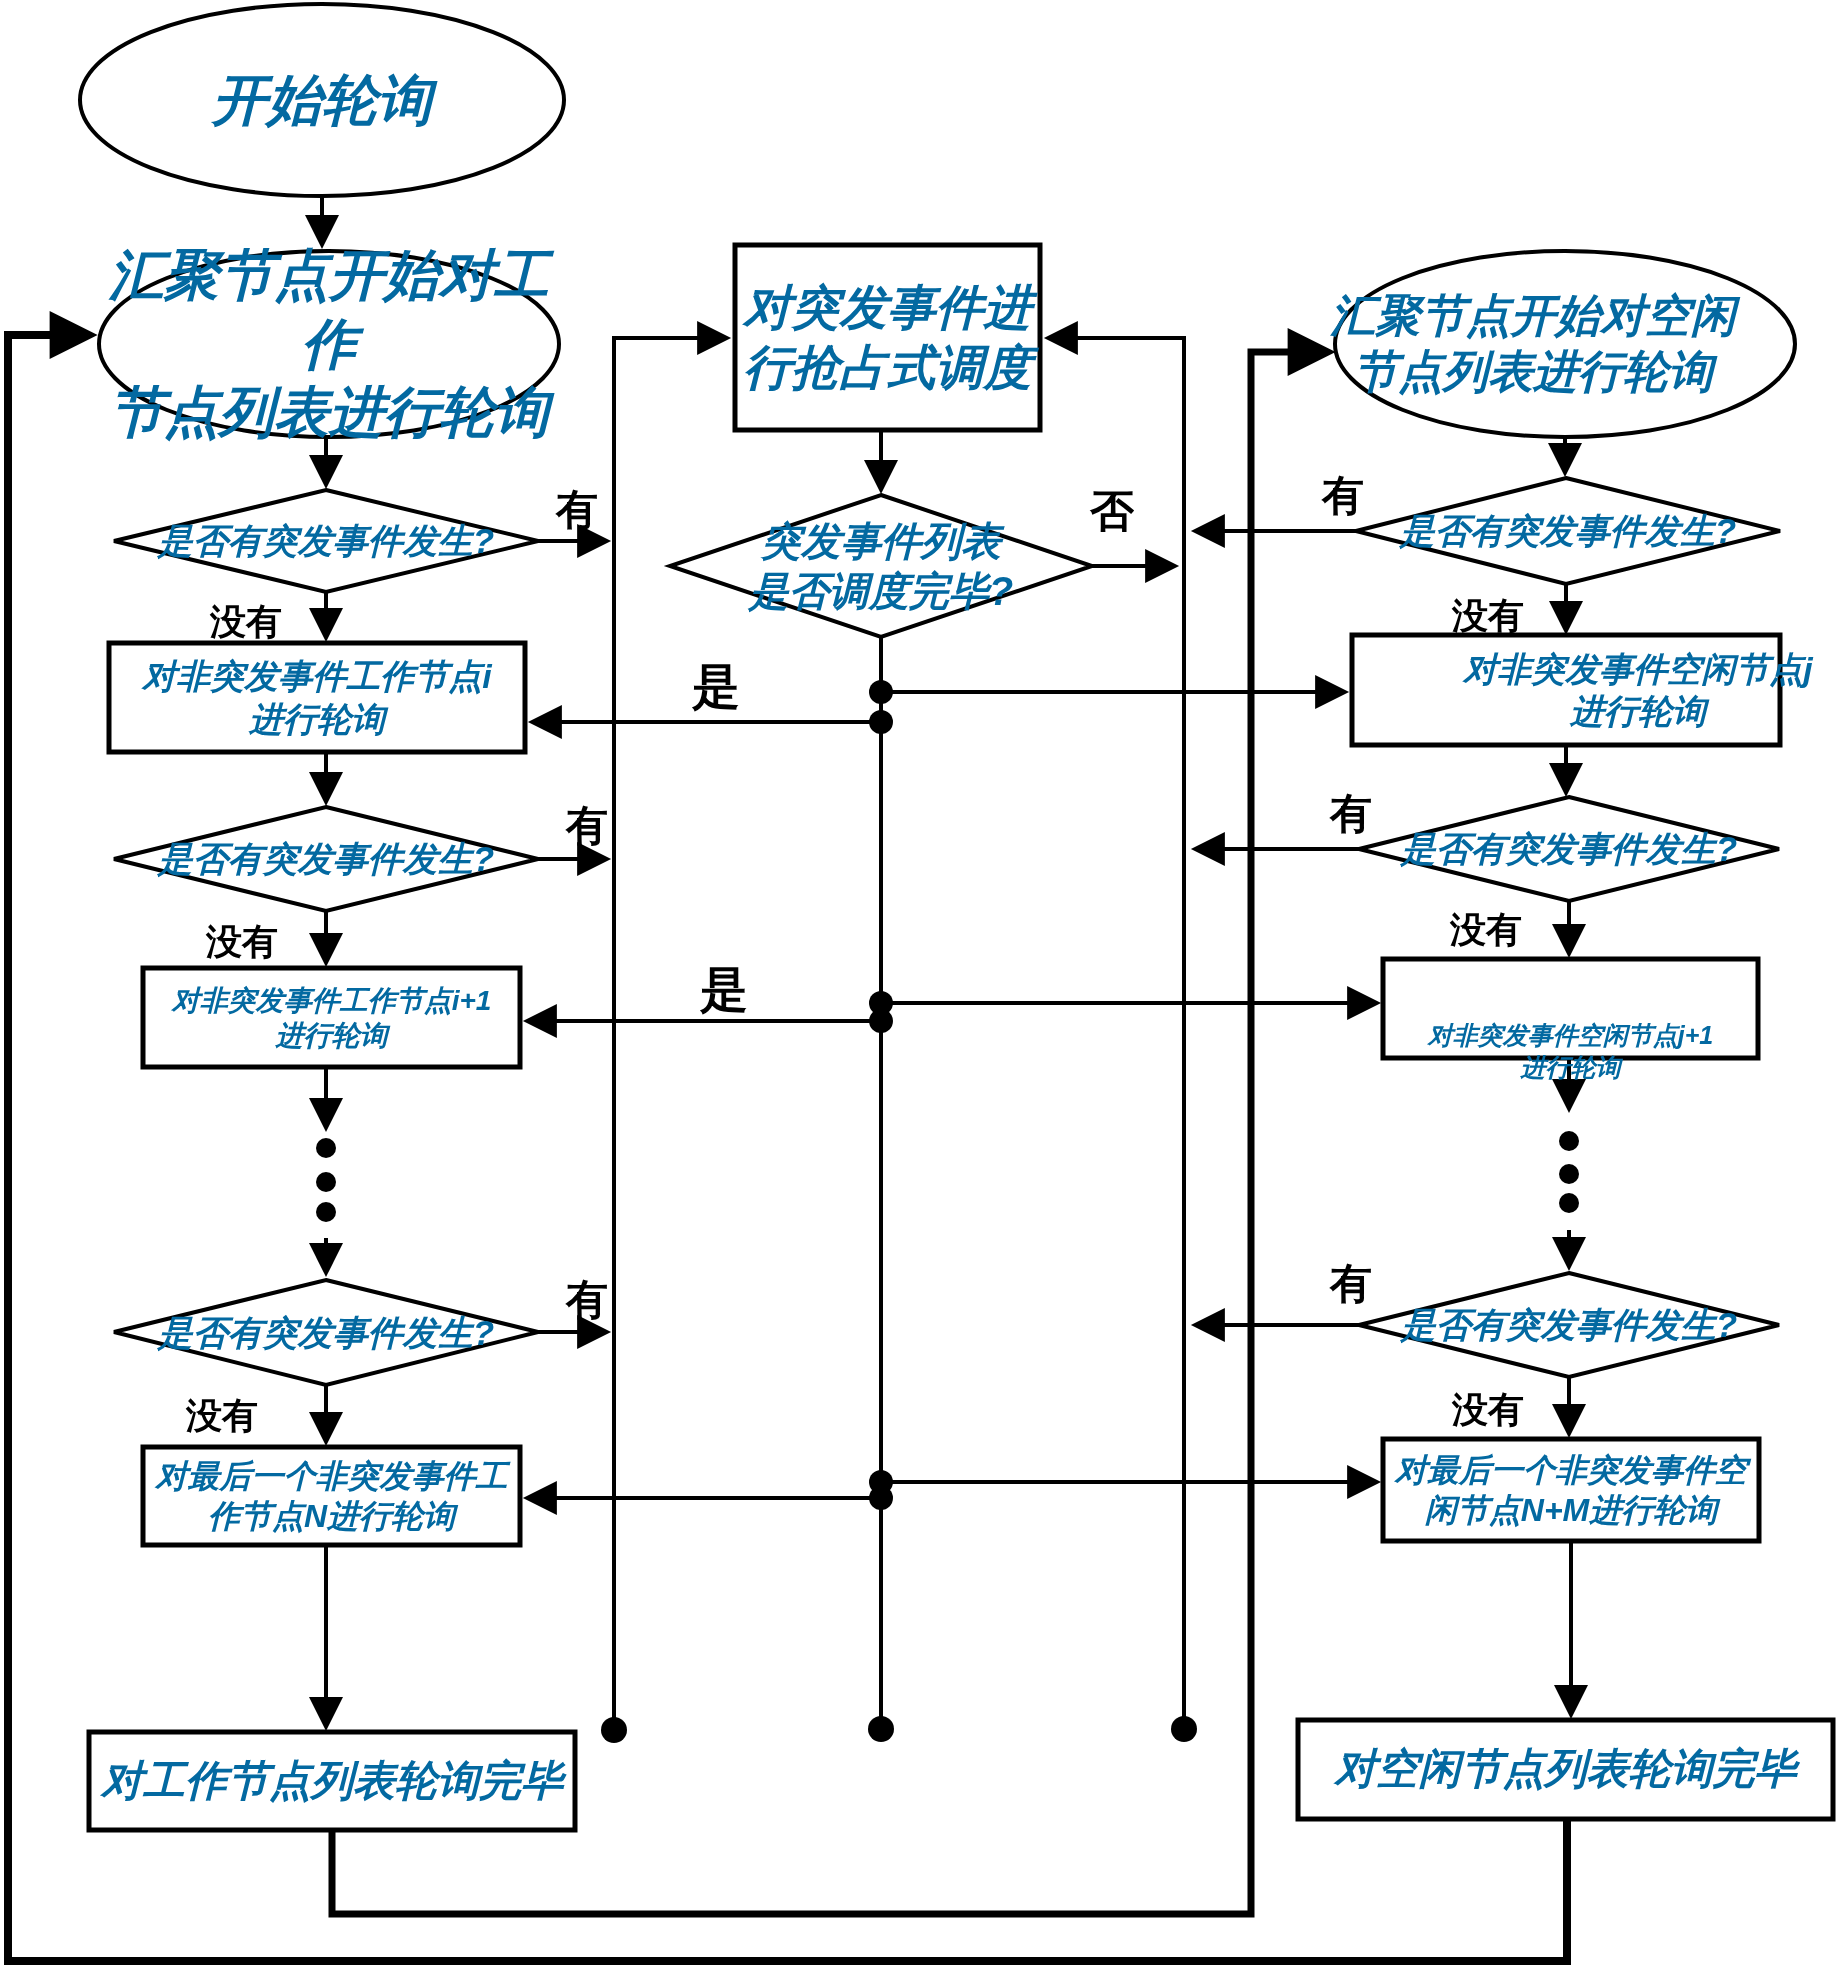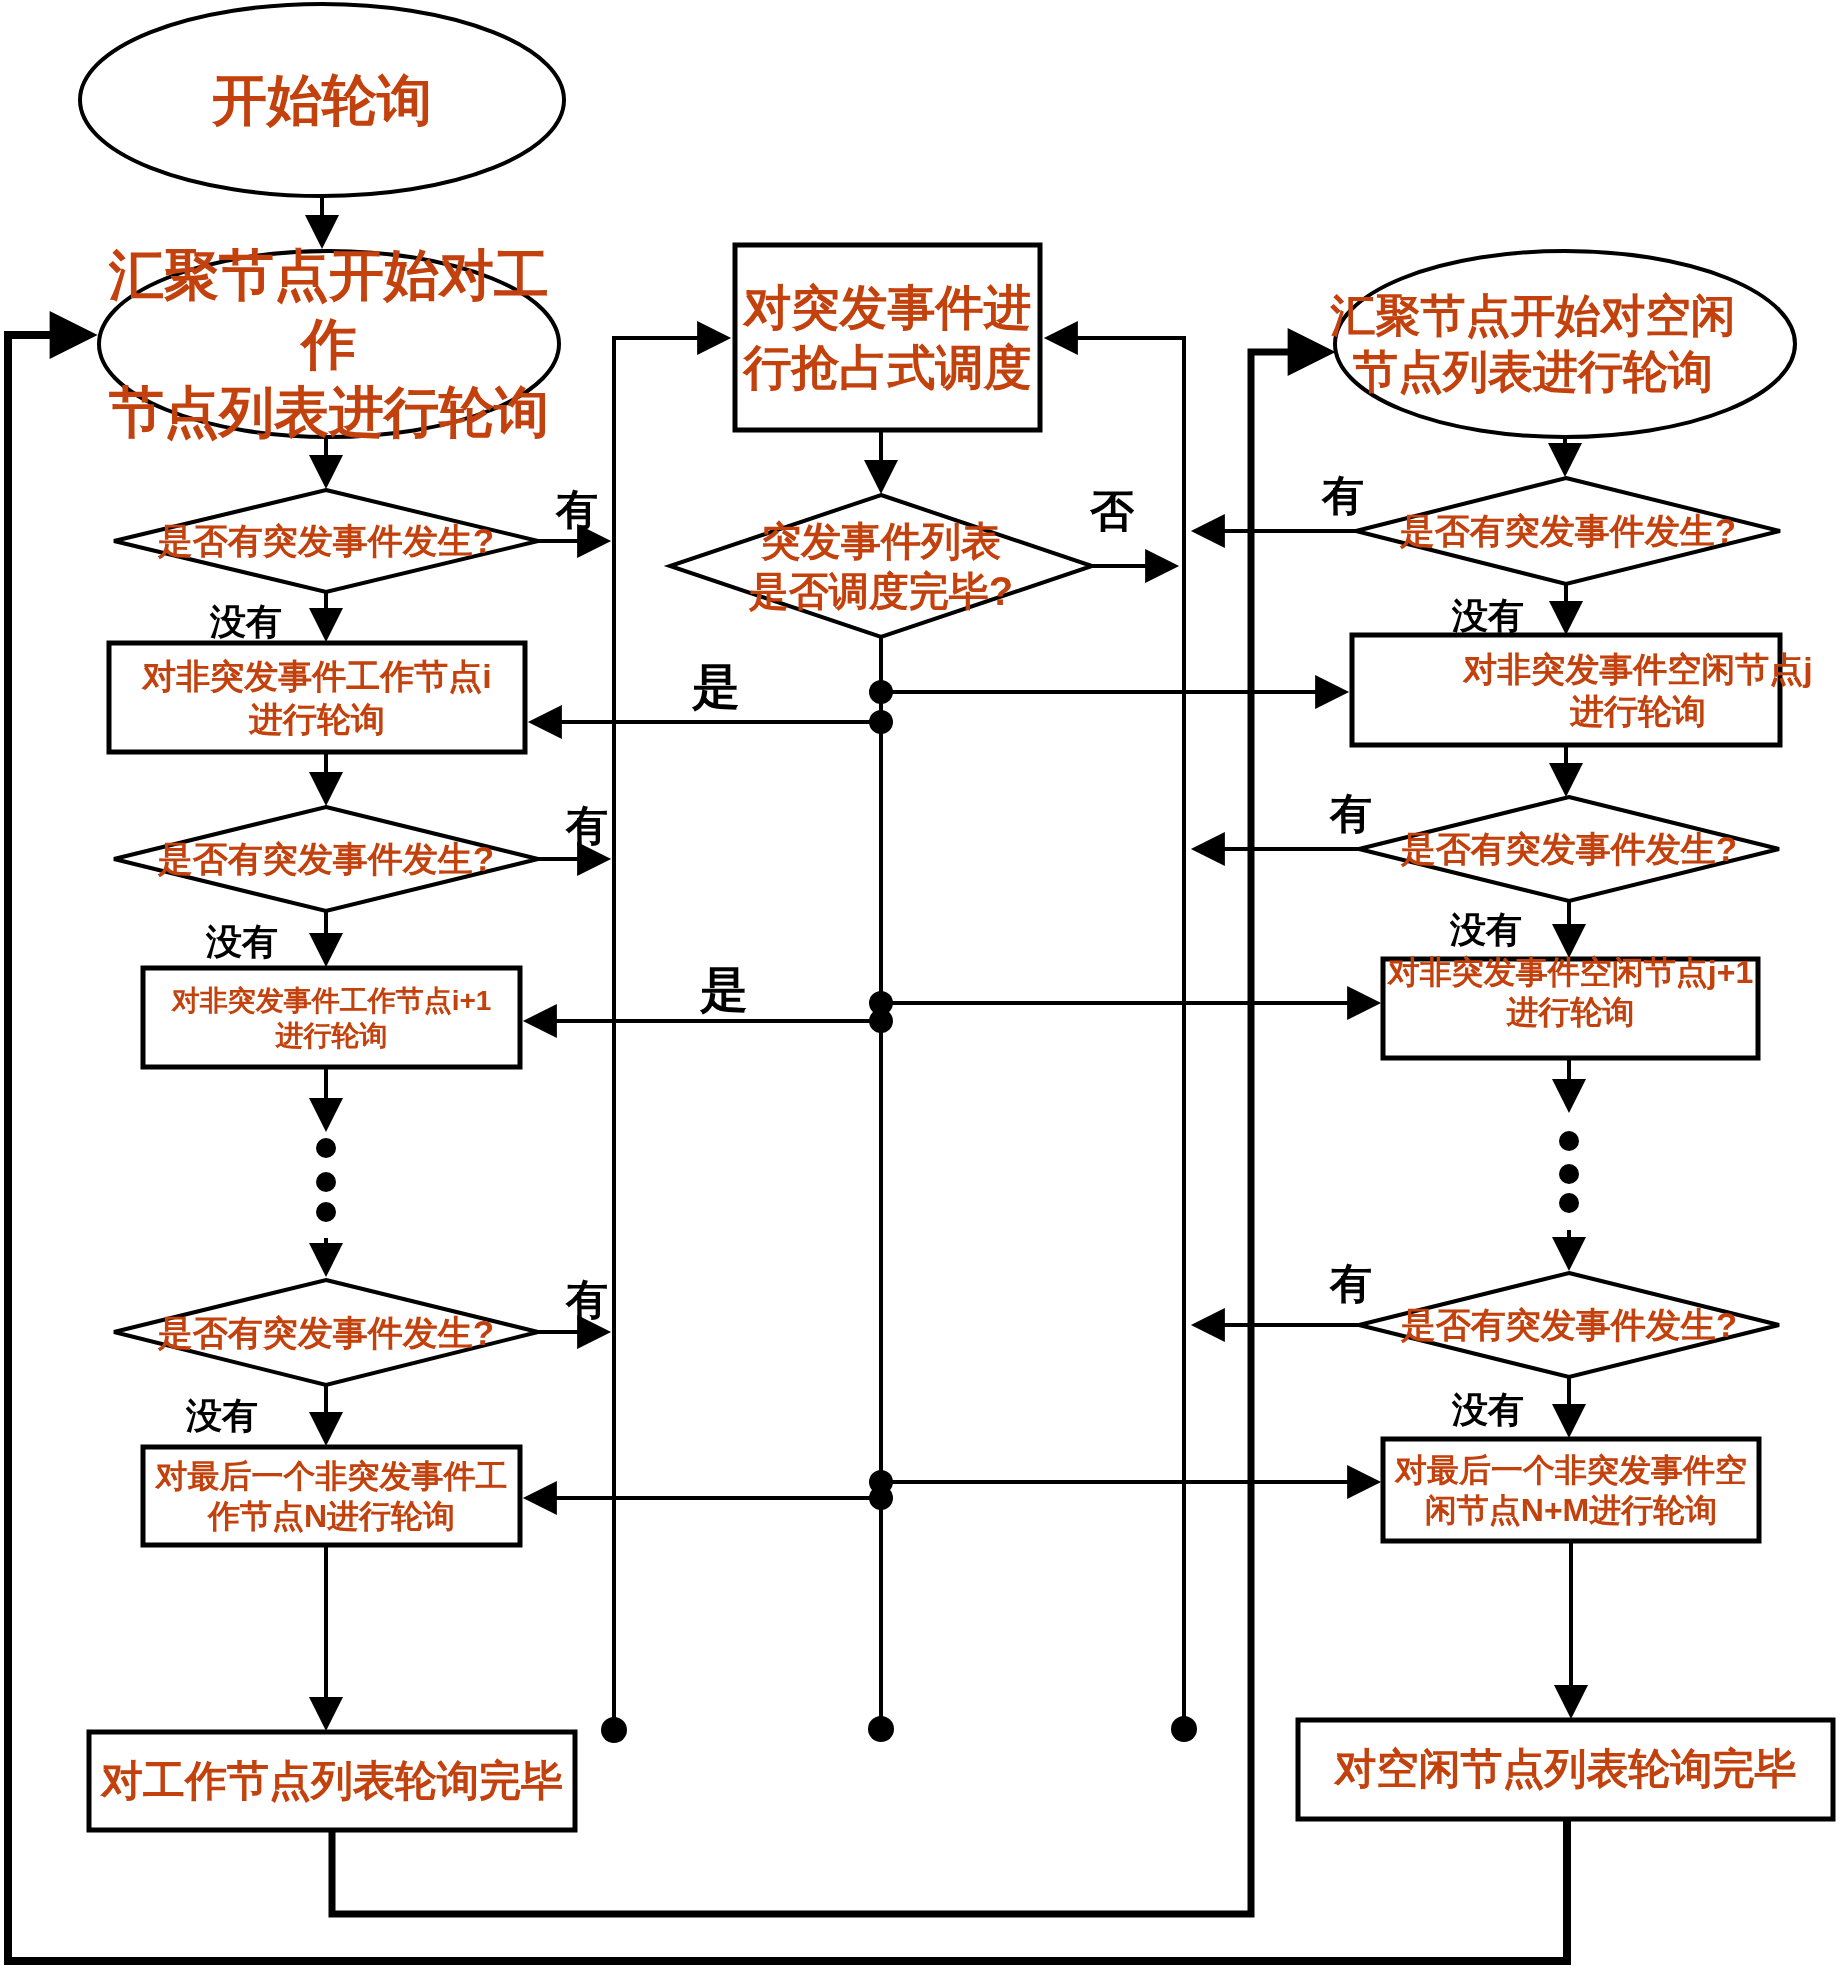--- a/index.html
+++ b/index.html
@@ -3,22 +3,22 @@
 <meta charset="utf-8">
 <style>
   html,body{margin:0;padding:0;background:#ffffff;}
   .stage{
     position:relative;width:1840px;height:1971px;background:#ffffff;
     font-family:"Liberation Sans","DejaVu Sans",sans-serif;overflow:hidden;
   }
   .stage svg{position:absolute;left:0;top:0;}
   .node{
     position:absolute;display:flex;align-items:center;justify-content:center;
-    text-align:center;font-weight:bold;color:#c2410c;white-space:pre-line;
-    line-height:1.25;pointer-events:none;
+    text-align:center;font-weight:bold;color:#0369a1;white-space:pre-line;
+    line-height:1.25;pointer-events:none;font-style:italic;
   }
   .edge-label{
     position:absolute;font-weight:bold;color:#000;white-space:nowrap;
     pointer-events:none;
   }
 </style>
 </head>
 <body>
 
 <div class="stage">
@@ -135,21 +135,21 @@
 进行轮询</div>
   <div class="node" style="left:114px;top:1280px;width:424px;height:105px;font-size:35px;">是否有突发事件发生?</div>
   <div class="node" style="left:89px;top:1732px;width:486px;height:98px;font-size:42px;">对工作节点列表轮询完毕</div>
   <div class="node" style="left:143px;top:1447px;width:377px;height:98px;font-size:32px;">对最后一个非突发事件工
 作节点N进行轮询</div>
 
   <div class="node" style="left:1356px;top:478px;width:424px;height:106px;font-size:35px;">是否有突发事件发生?</div>
   <div class="node" style="left:1424px;top:635px;width:428px;height:110px;font-size:34px;">对非突发事件空闲节点j
 进行轮询</div>
   <div class="node" style="left:1359px;top:797px;width:420px;height:104px;font-size:35px;">是否有突发事件发生?</div>
-  <div class="node" style="left:1383px;top:942px;width:375px;height:99px;font-size:32px;">对非突发事件空闲节点j+1
+  <div class="node" style="left:1383px;top:1002px;width:375px;height:99px;font-size:25px;">对非突发事件空闲节点j+1
 进行轮询</div>
   <div class="node" style="left:1359px;top:1273px;width:420px;height:104px;font-size:35px;">是否有突发事件发生?</div>
   <div class="node" style="left:1383px;top:1439px;width:376px;height:102px;font-size:32px;">对最后一个非突发事件空
 闲节点N+M进行轮询</div>
   <div class="node" style="left:1298px;top:1720px;width:535px;height:99px;font-size:42px;">对空闲节点列表轮询完毕</div>
 
   <div class="edge-label" style="left:556px;top:482px;font-size:42px;">有</div>
   <div class="edge-label" style="left:566px;top:798px;font-size:42px;">有</div>
   <div class="edge-label" style="left:566px;top:1272px;font-size:42px;">有</div>
   <div class="edge-label" style="left:1322px;top:468px;font-size:42px;">有</div>

